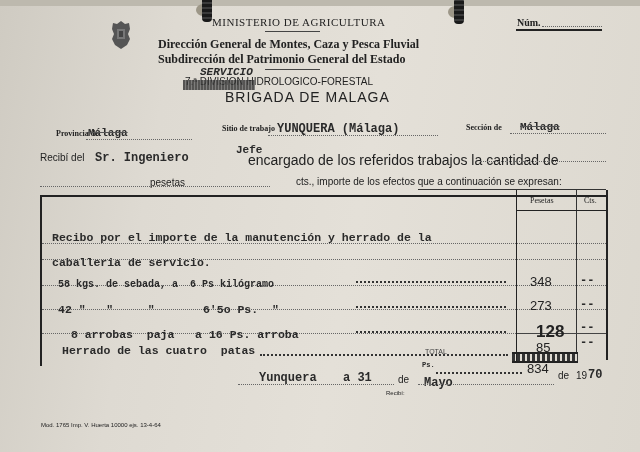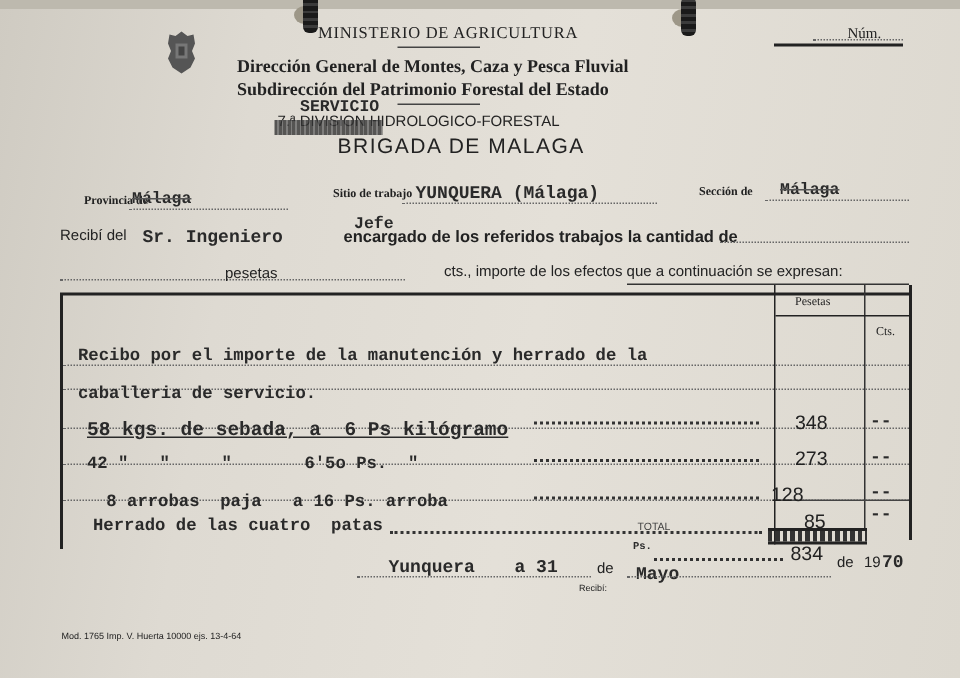--- a/index.html
+++ b/index.html
@@ -34,86 +34,86 @@
 
 <svg class="coat" viewBox="0 0 22 30">
   <path d="M11 1 L15 4 L19 3 L20 9 L18 14 L20 19 L17 25 L11 29 L5 25 L2 19 L4 14 L2 9 L3 3 L7 4 Z" fill="#555"></path>
   <rect x="7" y="9" width="8" height="10" fill="#777"></rect>
   <rect x="9" y="11" width="4" height="6" fill="#444"></rect>
 </svg>
 
 <div class="abs serif" style="left:212px;top:16px;font-size:11px;letter-spacing:0.5px;">MINISTERIO DE AGRICULTURA</div>
 <div class="line" style="left:265px;top:31px;width:55px;"></div>
 <div class="abs serif" style="left:158px;top:37px;font-size:12px;font-weight:bold;">Dirección General de Montes, Caza y Pesca Fluvial</div>
-<div class="abs serif" style="left:158px;top:52px;font-size:12px;font-weight:bold;">Subdirección del Patrimonio Forestal del Estado</div>
+<div class="abs serif" style="left:158px;top:52px;font-size:12px;font-weight:bold;">Subdirección del Patrimonio General del Estado</div>
 <div class="line" style="left:265px;top:69px;width:55px;"></div>
-<div class="abs mono" style="left:200px;top:66px;font-size:11px;">SERVICIO</div>
+<div class="abs mono" style="left:200px;top:66px;font-size:11px;font-style:italic;">SERVICIO</div>
 <div class="abs sans" style="left:185px;top:76px;font-size:10px;">7.ª DIVISION HIDROLOGICO-FORESTAL</div>
 <div class="abs" style="left:183px;top:80px;width:72px;height:10px;background:repeating-linear-gradient(90deg,#333 0 2px,#666 2px 3px);opacity:0.8;"></div>
 <div class="abs sans" style="left:225px;top:89px;font-size:14px;letter-spacing:1px;">BRIGADA DE MALAGA</div>
 
-<div class="abs serif" style="left:517px;top:17px;font-size:10px;font-weight:normal;margin-left:48px;">Núm.</div>
+<div class="abs serif" style="left:517px;top:17px;font-size:10px;font-weight:bold;">Núm.</div>
 <div class="dline" style="left:542px;top:26px;width:60px;"></div>
 <div class="line" style="left:516px;top:29px;width:86px;border-bottom:2px solid #222;"></div>
 
 <div class="abs serif label-sm" style="left:40px;top:129px;font-weight:bold;padding-left:16px;">Provincia de</div>
 <div class="abs mono strike" style="left:88px;top:127px;font-size:11px;">Málaga</div>
 <div class="dline" style="left:86px;top:139px;width:106px;"></div>
 
 <div class="abs serif label-sm" style="left:222px;top:124px;font-weight:bold;">Sitio de trabajo</div>
 <div class="abs mono" style="left:277px;top:122px;font-size:12px;text-align:center;">YUNQUERA (Málaga)</div>
 <div class="dline" style="left:268px;top:135px;width:170px;"></div>
 
 <div class="abs serif label-sm" style="left:466px;top:123px;font-weight:bold;">Sección de</div>
 <div class="abs mono strike" style="left:520px;top:121px;font-size:11px;">Málaga</div>
 <div class="dline" style="left:510px;top:133px;width:96px;"></div>
 
 <div class="abs sans" style="left:40px;top:152px;font-size:10px;">Recibí del</div>
 <div class="abs mono" style="left:236px;top:144px;font-size:11px;">Jefe</div>
 <div class="abs mono" style="left:95px;top:151px;font-size:12px;">Sr. Ingeniero</div>
-<div class="abs sans" style="left:229px;top:152px;font-size:11px;font-weight:bold;">encargado de los referidos trabajos la cantidad de</div>
+<div class="abs sans" style="left:248px;top:152px;font-size:14px;">encargado de los referidos trabajos la cantidad de</div>
 <div class="dline" style="left:480px;top:161px;width:126px;"></div>
 
 <div class="dline" style="left:40px;top:186px;width:230px;"></div>
 <div class="abs sans" style="left:150px;top:177px;font-size:10px;">pesetas</div>
 <div class="abs sans" style="left:296px;top:176px;font-size:10px;">cts., importe de los efectos que a continuación se expresan:</div>
 <div class="line" style="left:418px;top:189px;width:188px;border-bottom:1px solid #333;"></div>
 
 <div class="line" style="left:40px;top:195px;width:568px;border-bottom:2px solid #222;"></div>
 <div class="vline" style="left:40px;top:196px;height:170px;"></div>
 <div class="vline" style="left:606px;top:190px;height:170px;"></div>
 <div class="thinv" style="left:516px;top:190px;height:173px;border-left:1.5px solid #222;"></div>
 <div class="thinv" style="left:576px;top:190px;height:163px;"></div>
 <div class="abs serif" style="left:530px;top:196px;font-size:8px;">Pesetas</div>
-<div class="abs serif" style="left:584px;top:196px;font-size:8px;margin-top:20px;">Cts.</div>
+<div class="abs serif" style="left:584px;top:196px;font-size:8px;">Cts.</div>
 <div class="line" style="left:517px;top:210px;width:89px;border-bottom:1.5px solid #222;"></div>
 
 <div class="dline" style="left:42px;top:243px;width:564px;"></div>
 <div class="dline" style="left:42px;top:259px;width:564px;"></div>
 <div class="dline" style="left:42px;top:285px;width:564px;"></div>
 <div class="dline" style="left:42px;top:309px;width:564px;"></div>
 <div class="dline" style="left:42px;top:333px;width:564px;"></div>
 <div class="line" style="left:517px;top:333px;width:89px;"></div>
 
 <div class="abs mono" style="left:52px;top:231px;font-size:11.5px;white-space:pre;">Recibo por el importe de la manutención y herrado de la</div>
 <div class="abs mono" style="left:52px;top:256px;font-size:11.5px;white-space:pre;">caballeria de servicio.</div>
 
-<div class="abs mono" style="left:58px;top:279px;font-size:13px;white-space:pre;text-decoration:underline;">58 kgs. de sebada, a  6 Ps kilógramo</div>
+<div class="abs mono" style="left:58px;top:279px;font-size:10px;white-space:pre;">58 kgs. de sebada, a  6 Ps kilógramo</div>
 <div class="abs" style="left:356px;top:281px;width:150px;border-bottom:2px dotted #333;"></div>
 <div class="abs sans" style="left:530px;top:274px;font-size:13px;">348</div>
 <div class="abs mono" style="left:580px;top:274px;font-size:12px;">--</div>
 
 <div class="abs mono" style="left:58px;top:303px;font-size:11.5px;white-space:pre;">42 "   "     "       6'5o Ps.  "</div>
 <div class="abs" style="left:356px;top:306px;width:150px;border-bottom:2px dotted #333;"></div>
 <div class="abs sans" style="left:530px;top:298px;font-size:13px;">273</div>
 <div class="abs mono" style="left:580px;top:298px;font-size:12px;">--</div>
 
 <div class="abs mono" style="left:64px;top:328px;font-size:11.5px;white-space:pre;text-align:right;"> 8 arrobas  paja   a 16 Ps. arroba</div>
 <div class="abs" style="left:356px;top:331px;width:150px;border-bottom:2px dotted #333;"></div>
-<div class="abs sans" style="left:514px;top:322px;font-size:13px;">128</div>
+<div class="abs sans" style="left:536px;top:322px;font-size:17px;font-weight:bold;">128</div>
 <div class="abs mono" style="left:580px;top:321px;font-size:12px;">--</div>
 
 <div class="abs mono" style="left:62px;top:344px;font-size:11.5px;white-space:pre;">Herrado de las cuatro  patas</div>
 <div class="abs" style="left:260px;top:354px;width:248px;border-bottom:2px dotted #333;"></div>
 <div class="abs sans" style="left:536px;top:340px;font-size:13px;">85</div>
 <div class="abs mono" style="left:580px;top:336px;font-size:12px;">--</div>
 
 <div class="abs sans" style="left:425px;top:348px;font-size:7px;color:#444;">TOTAL</div>
 <div class="abs" style="left:512px;top:352px;width:66px;height:7px;border-top:2px solid #222;border-bottom:2px solid #222;background:repeating-linear-gradient(90deg,#333 0 3px,transparent 3px 5px);"></div>
 

